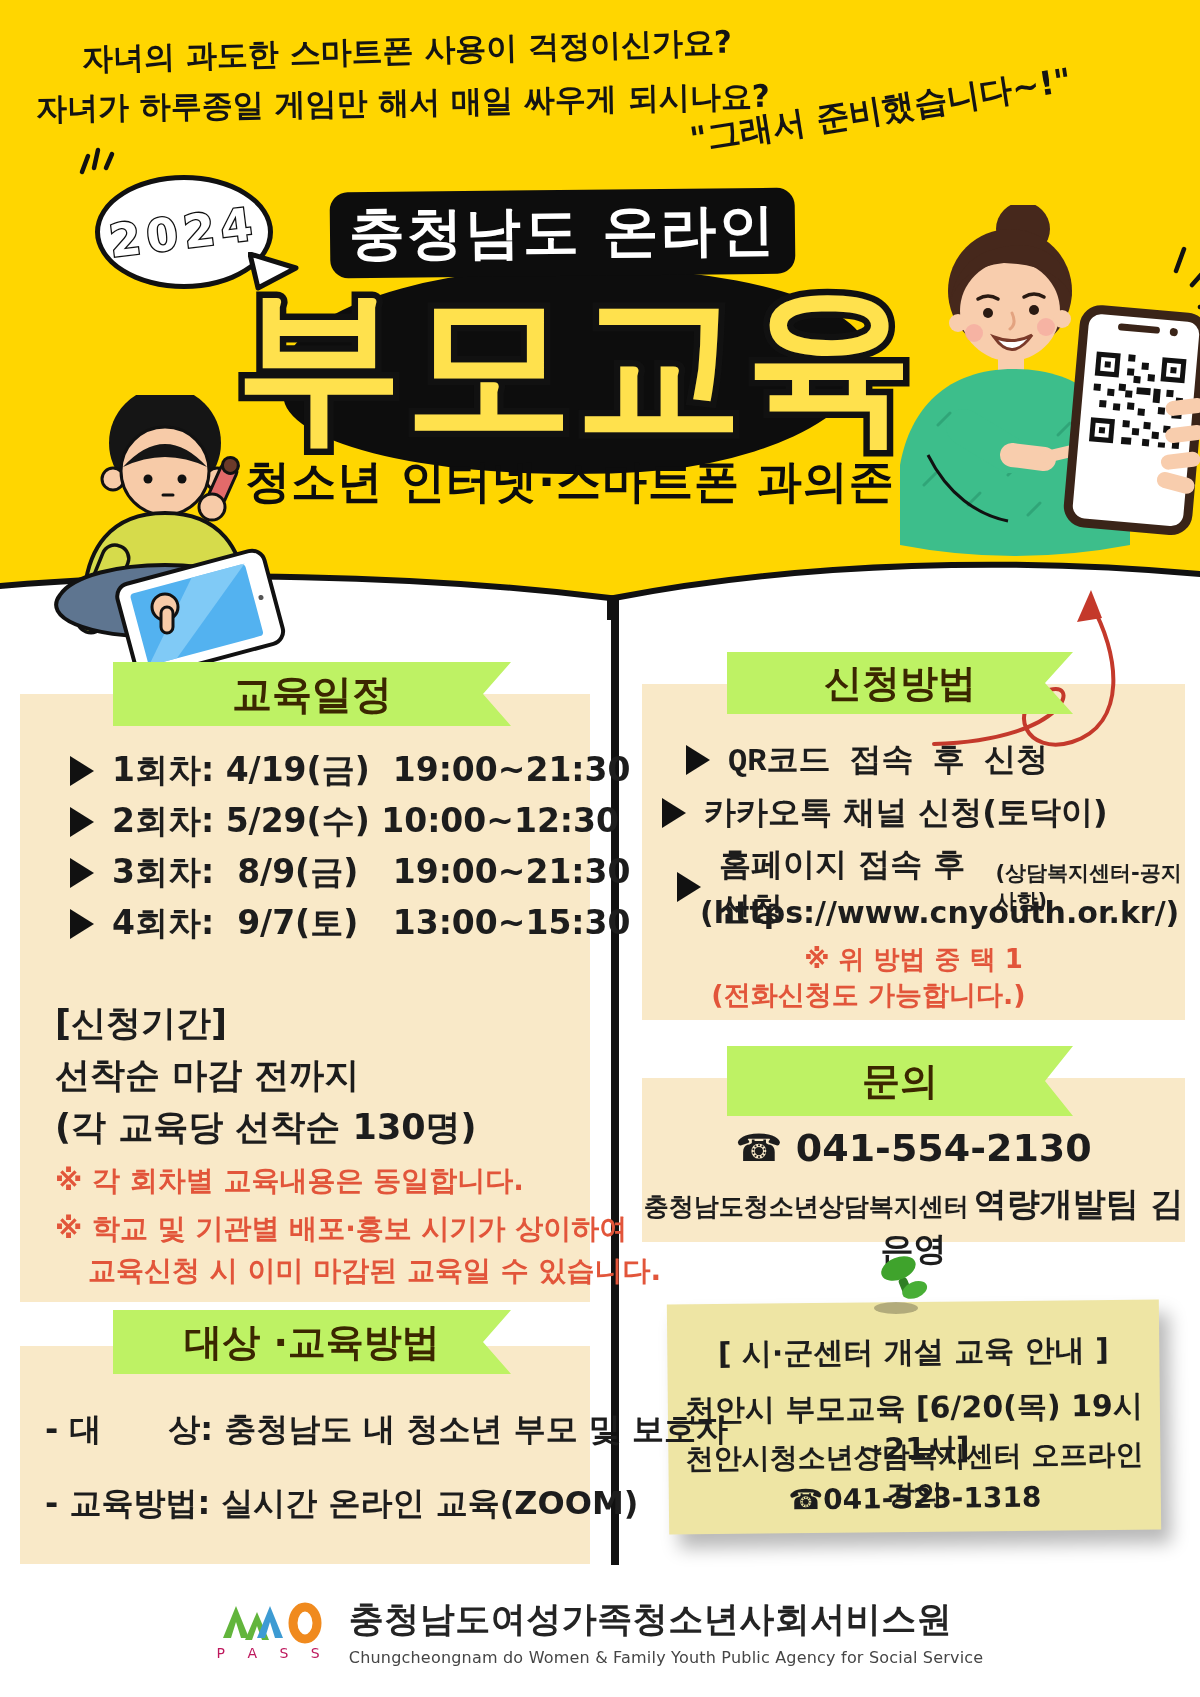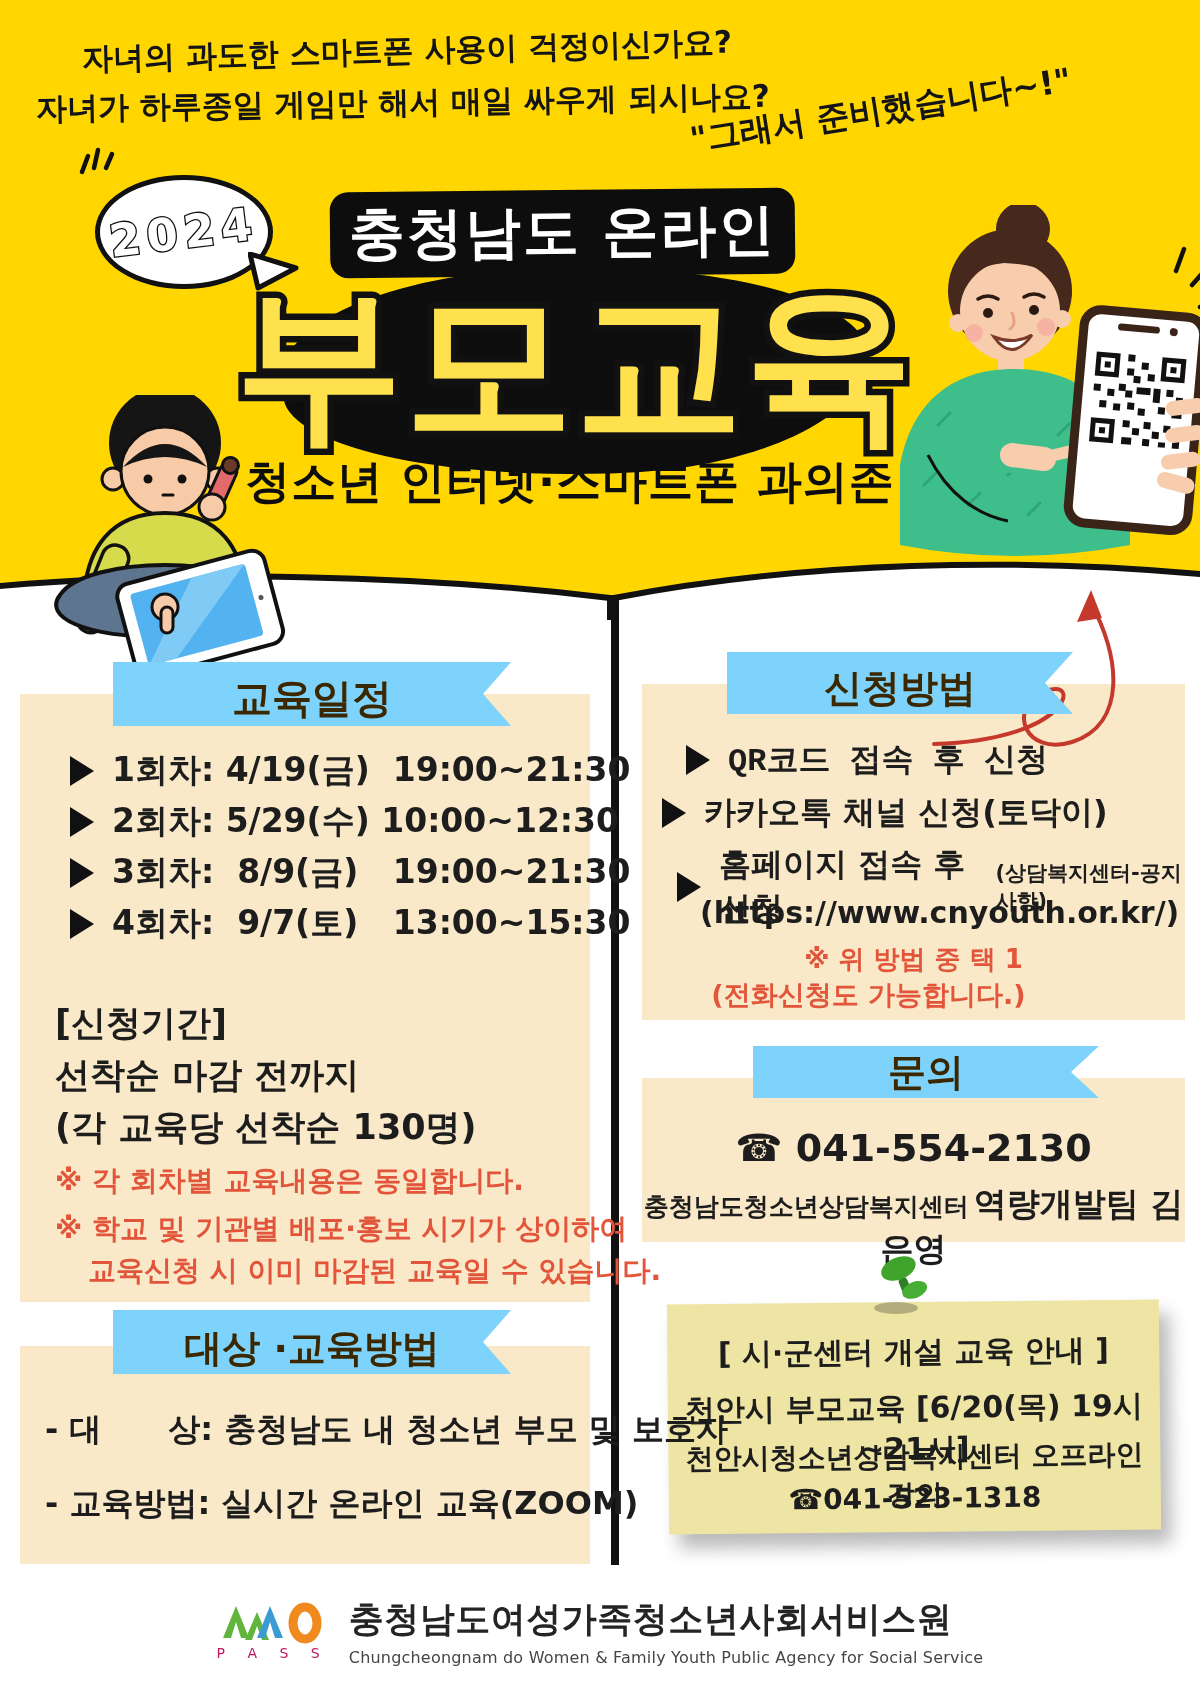--- a/index.html
+++ b/index.html
@@ -34,22 +34,22 @@
           font-weight:900;color:#FFE14D;-webkit-text-stroke:13px #111;paint-order:stroke fill;
           letter-spacing:2px;z-index:3;}
   .subtitle{left:210px;top:452px;width:720px;text-align:center;font-size:45px;font-weight:800;
           color:#0d0d0d;letter-spacing:1px;z-index:3;}
 
   
   .pages{left:0;top:540px;z-index:1;}
   .spine{left:611px;top:598px;width:8px;height:967px;background:#111;z-index:2;}
 
   
-  .ribbon{background:#7dd3fc;clip-path:polygon(0 0,100% 0,calc(100% - 28px) 50%,100% 100%,0 100%);
-          display:flex;align-items:flex-end;justify-content:center;color:#3B2700;font-weight:800;z-index:3;}
+  .ribbon{background:#bef264;clip-path:polygon(0 0,100% 0,calc(100% - 28px) 50%,100% 100%,0 100%);
+          display:flex;align-items:center;justify-content:center;color:#3B2700;font-weight:800;z-index:3;}
   .panel{background:#F9E9C8;z-index:1;}
 
   .sched-row{display:flex;align-items:center;font-size:33px;font-weight:700;color:#1d1d1d;z-index:3;}
   .tri{width:0;height:0;border-left:24px solid #111;border-top:15px solid transparent;
        border-bottom:15px solid transparent;margin-right:18px;flex:0 0 auto;}
   .body-txt{font-size:35px;font-weight:700;color:#1d1d1d;z-index:3;}
   .red-txt{color:#E2553A;font-weight:700;z-index:3;}
   .center{text-align:center;}
 
   .sticky{left:668px;top:1302px;width:492px;height:230px;background:#EEE5A4;transform:rotate(-0.6deg);
@@ -271,21 +271,21 @@
   <div class="abs sched-row" style="left:677px;top:843px;font-size:32px;">
     <div class="tri"></div>
     <span>홈페이지 접속 후 신청</span>
     <span style="font-size:21px;font-weight:600;">(상담복지센터-공지사항)</span>
   </div>
   <div class="abs body-txt" style="left:700px;top:895px;font-size:30px;">(https://www.cnyouth.or.kr/)</div>
   <div class="abs red-txt center" style="left:642px;top:942px;width:543px;font-size:26px;">※ 위 방법 중 택 1</div>
   <div class="abs red-txt center" style="left:642px;top:977px;width:453px;font-size:27px;">(전화신청도 가능합니다.)</div>
 
   <div class="abs panel" style="left:642px;top:1078px;width:543px;height:164px;"></div>
-  <div class="abs ribbon" style="left:753px;top:1046px;width:346px;height:52px;font-size:38px;">
+  <div class="abs ribbon" style="left:727px;top:1046px;width:346px;height:70px;font-size:38px;">
     <span>문의</span>
   </div>
   <div class="abs body-txt center" style="left:642px;top:1126px;width:543px;font-size:38px;font-weight:800;">☎ 041-554-2130</div>
   <div class="abs center" style="left:642px;top:1182px;width:543px;z-index:3;color:#1d1d1d;">
     <span style="font-size:25px;font-weight:600;">충청남도청소년상담복지센터</span>
     <span style="font-size:33px;font-weight:800;">역량개발팀 김은영</span>
   </div>
 
   <div class="abs sticky">
     <div style="top:30px;font-size:30px;font-weight:800;">[ 시·군센터 개설 교육 안내 ]</div>

